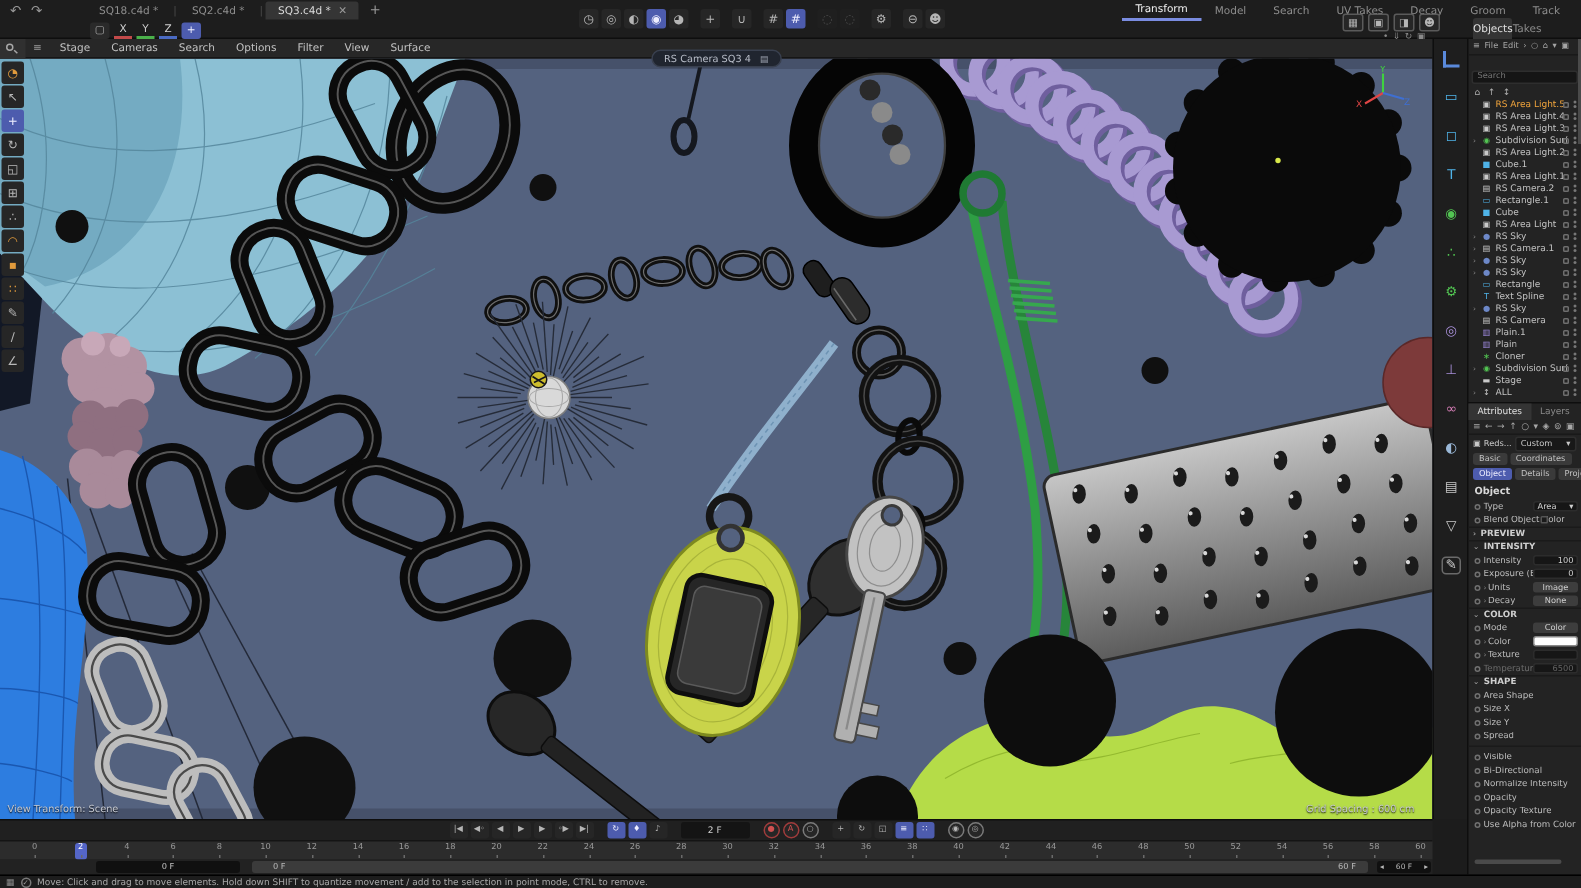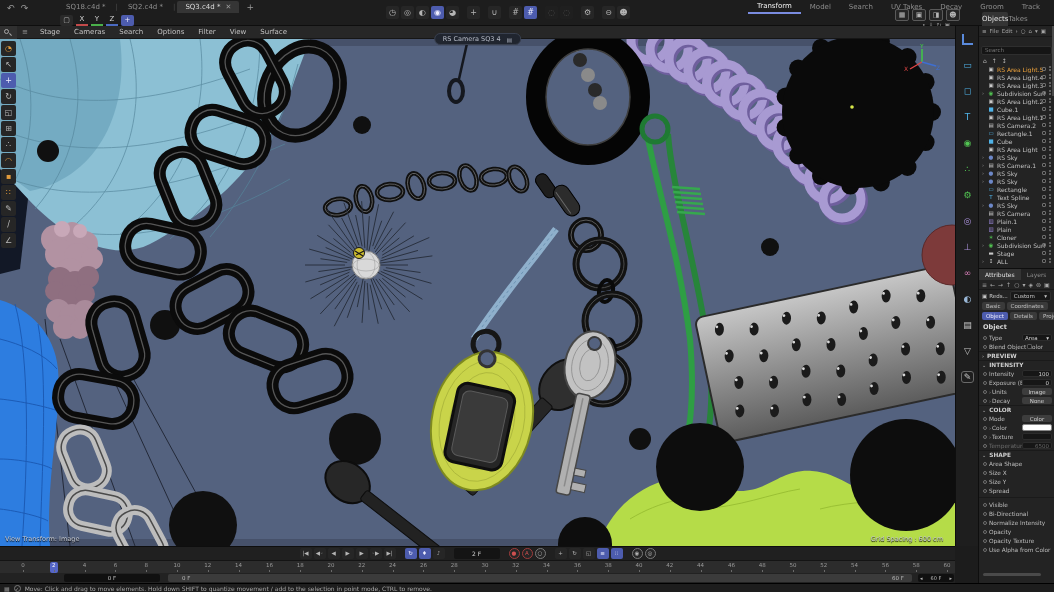--- a/index.html
+++ b/index.html
@@ -599,21 +599,21 @@
       <span class="camglyph">▤</span>
     </div>
     <svg id="gizmo" width="38" height="32" viewBox="0 0 38 32">
       <line x1="19" y1="18" x2="19" y2="5" stroke="#3fd23f" stroke-width="1.4"></line>
       <line x1="19" y1="18" x2="7" y2="25" stroke="#e04545" stroke-width="1.4"></line>
       <line x1="19" y1="18" x2="33" y2="22" stroke="#3f6fd2" stroke-width="1.4"></line>
       <text x="17" y="4" fill="#3fd23f">Y</text>
       <text x="1" y="27" fill="#e04545">X</text>
       <text x="33" y="26" fill="#3f6fd2">Z</text>
     </svg>
-    <div id="vtLabel">View Transform: Image</div>
+    <div id="vtLabel">View Transform: Scene</div>
     <div id="gsLabel">Grid Spacing : 600 cm</div>
     <div id="leftTools">
         <div class="ltool accent">◔</div>
         <div class="ltool">↖</div>
         <div class="ltool active">+</div>
         <div class="ltool">↻</div>
         <div class="ltool">◱</div>
         <div class="ltool">⊞</div>
         <div class="ltool">∴</div>
         <div class="ltool accent">◠</div>

